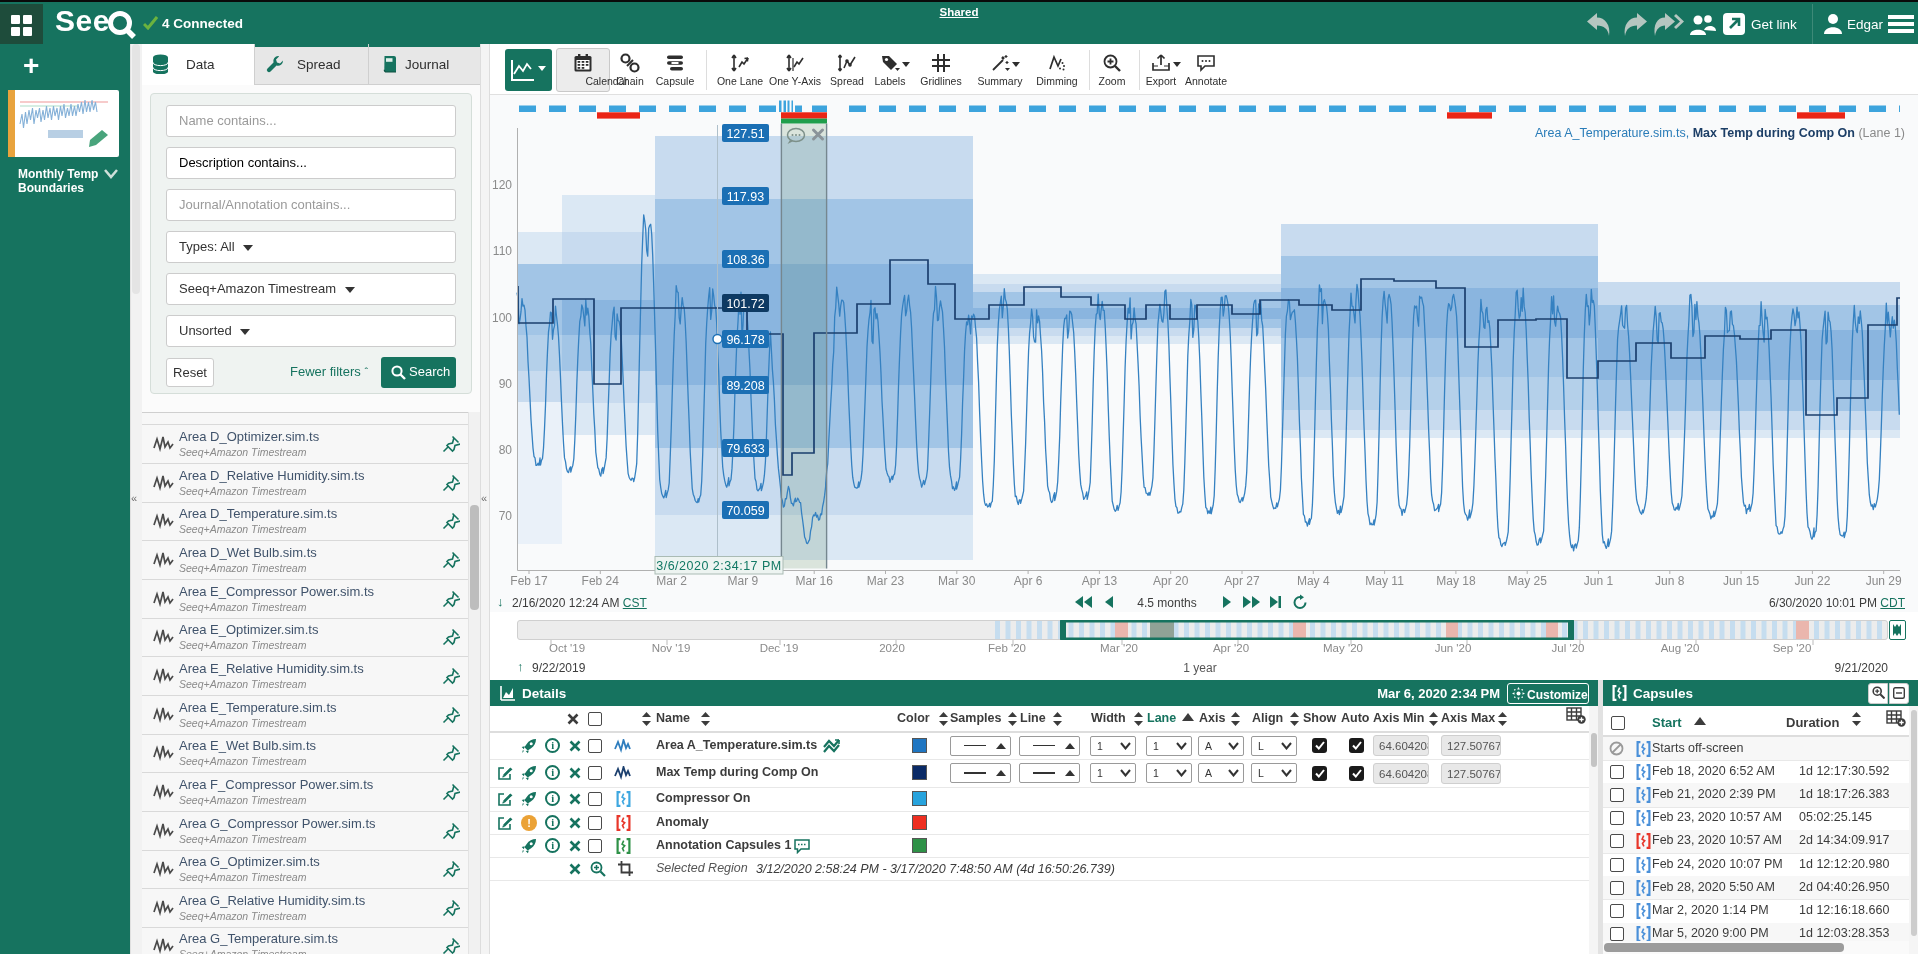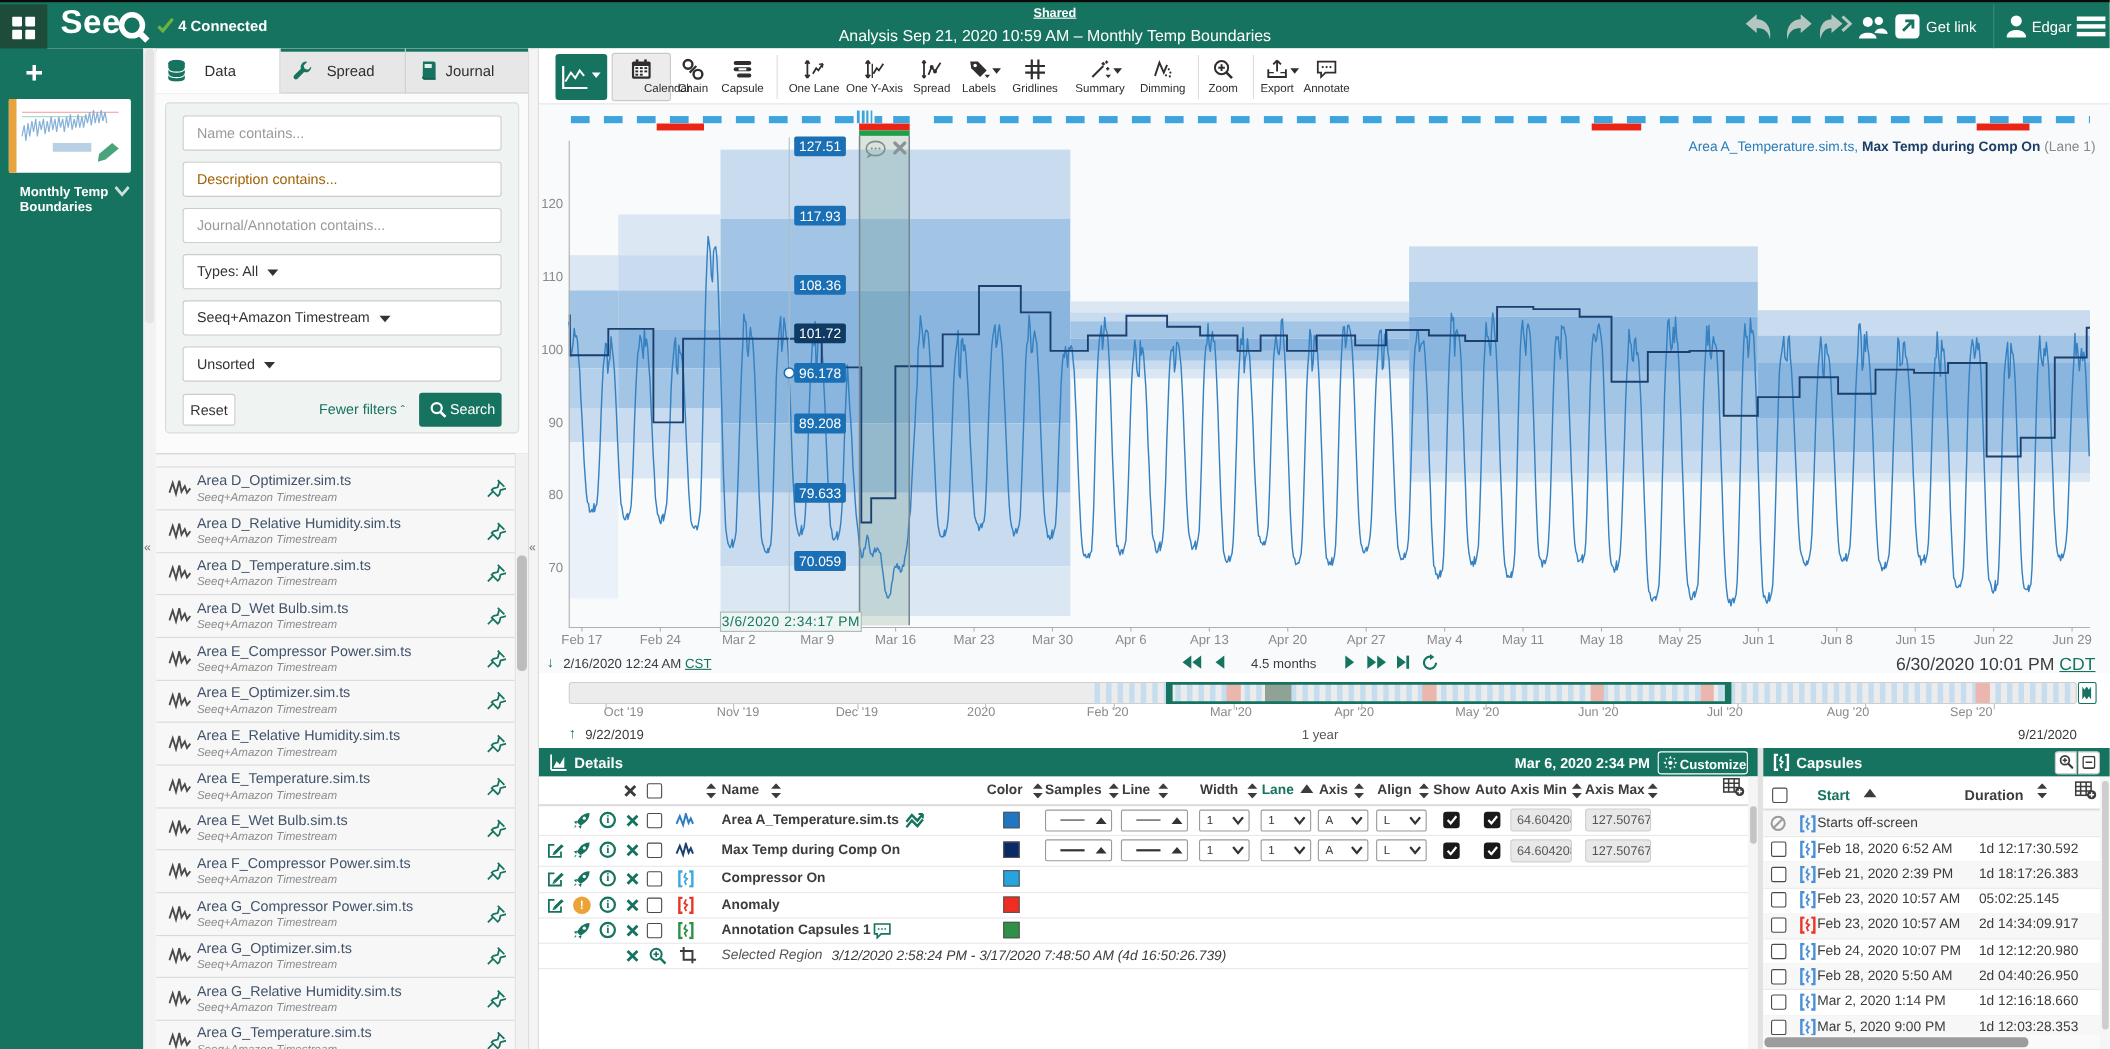--- a/index.html
+++ b/index.html
@@ -26,21 +26,20 @@
   <div class="abs wtxt" style="left:55px;top:2px;font-size:30px;font-weight:700;letter-spacing:0.5px;">See</div>
 <svg class="abs" style="left:107px;top:8px" width="34" height="34" viewBox="0 0 34 34">
         <circle cx="13" cy="13" r="9.5" stroke="#fff" stroke-width="5" fill="none"></circle>
         <path d="M20 20 L27 27" stroke="#fff" stroke-width="5.5" stroke-linecap="butt"></path>
       </svg>
   <svg class="abs" style="left:143px;top:14px" width="15" height="14" viewBox="0 0 15 14">
         <path d="M1 8 L5 12 L14 1" stroke="#6cb33e" stroke-width="3" fill="none"></path>
       </svg>
   <div class="abs wtxt" style="left:162px;top:14px;font-size:13.5px;font-weight:700;">4 Connected</div>
   <div class="abs wtxt" style="left:859px;top:4px;width:200px;text-align:center;font-size:11.5px;font-weight:700;text-decoration:underline;">Shared</div>
-  <div class="abs wtxt" style="left:659px;top:23px;width:600px;text-align:center;font-size:14.5px;">Analysis Sep 21, 2020 10:59 AM – Monthly Temp Boundaries</div>
 
   <svg class="abs" style="left:1586px;top:10px" width="28" height="26" viewBox="0 0 28 26">
         <path d="M11 1 L1 9.5 L11 18 V13.5 C18 13.5 22 17 23 24 C25 13 19 5.5 11 5.5 z" fill="#b5c6c0"></path>
       </svg>
   <svg class="abs" style="left:1620px;top:10px" width="28" height="26" viewBox="0 0 28 26">
         <path d="M17 1 L27 9.5 L17 18 V13.5 C10 13.5 6 17 5 24 C3 13 9 5.5 17 5.5 z" fill="#b5c6c0"></path>
       </svg>
   <svg class="abs" style="left:1652px;top:10px" width="36" height="26" viewBox="0 0 36 26">
         <path d="M13 1 L23 9.5 L13 18 V13.5 C8 13.5 4 17 3 24 C1 13 5 5.5 13 5.5 z" fill="#b5c6c0"></path>
         <path d="M24 2 L32 9.5 L24 17 L22 15 L28 9.5 L22 4 z" fill="#b5c6c0"></path>
@@ -112,21 +111,21 @@
   <svg class="abs" style="left:381px;top:55px" width="17" height="18" viewBox="0 0 17 18">
         <path d="M3.5 1 H13 a2 2 0 0 1 2 2 V17 H5.5 a2.2 2.2 0 0 1 -2.2 -2.2 z" fill="#16735f"></path>
         <path d="M5 3.2 H11.5 V6.8 H5 z" fill="#dff0ea"></path>
         <path d="M3.3 14.8 a2.2 2.2 0 0 0 2.2 2.2 H15" stroke="#0e5343" stroke-width="1.2" fill="none"></path>
       </svg>
   <div class="abs" style="left:405px;top:57px;font-size:13.5px;color:#2f2f2f;">Journal</div>
 </div>
 <div id="filters">
   <div class="abs" style="left:150px;top:93px;width:322px;height:301px;background:#eff3f1;border:1px solid #d5ded9;border-radius:4px;"></div>
   <div class="abs" style="left:166px;top:105px;width:290px;height:32px;background:#fff;border:1px solid #ccc;border-radius:3px;line-height:30px;padding-left:12px;font-size:13px;color:#9a9a9a;">Name contains...</div>
-  <div class="abs" style="left:166px;top:147px;width:290px;height:32px;background:#fff;border:1px solid #ccc;border-radius:3px;line-height:30px;padding-left:12px;font-size:13px;color:#a16207;">Description contains...</div>
+  <div class="abs" style="left:166px;top:147px;width:290px;height:32px;background:#fff;border:1px solid #ccc;border-radius:3px;line-height:30px;padding-left:12px;font-size:13px;color:#000000;">Description contains...</div>
   <div class="abs" style="left:166px;top:189px;width:290px;height:32px;background:#fff;border:1px solid #ccc;border-radius:3px;line-height:30px;padding-left:12px;font-size:13px;color:#9a9a9a;">Journal/Annotation contains...</div>
   <div class="abs" style="left:166px;top:231px;width:290px;height:32px;background:#fff;border:1px solid #ccc;border-radius:3px;line-height:30px;padding-left:12px;font-size:13px;color:#333;">Types: All <span style="display:inline-block;margin-left:5px;width:0;height:0;border-left:5px solid transparent;border-right:5px solid transparent;border-top:6px solid #333;vertical-align:middle;"></span></div>
   <div class="abs" style="left:166px;top:273px;width:290px;height:32px;background:#fff;border:1px solid #ccc;border-radius:3px;line-height:30px;padding-left:12px;font-size:13px;color:#333;">Seeq+Amazon Timestream <span style="display:inline-block;margin-left:5px;width:0;height:0;border-left:5px solid transparent;border-right:5px solid transparent;border-top:6px solid #333;vertical-align:middle;"></span></div>
   <div class="abs" style="left:166px;top:315px;width:290px;height:32px;background:#fff;border:1px solid #ccc;border-radius:3px;line-height:30px;padding-left:12px;font-size:13px;color:#333;">Unsorted <span style="display:inline-block;margin-left:5px;width:0;height:0;border-left:5px solid transparent;border-right:5px solid transparent;border-top:6px solid #333;vertical-align:middle;"></span></div>
   <div class="abs" style="left:166px;top:358px;width:48px;height:29px;background:#fff;border:1px solid #ccc;border-radius:3px;line-height:27px;text-align:center;font-size:13px;color:#333;">Reset</div>
   <div class="abs" style="left:290px;top:364px;width:120px;font-size:13px;color:#16735f;">Fewer filters <span style="font-size:11px;">ˆ</span></div>
   <div class="abs grn" style="left:381px;top:357px;width:75px;height:31px;border-radius:3px;"></div>
 <svg class="abs" style="left:391px;top:365px" width="15" height="15" viewBox="0 0 15 15">
         <g stroke="#fff" stroke-width="2" fill="none">
           <circle cx="6" cy="6" r="4.6"></circle>
@@ -646,21 +645,21 @@
 <circle cx="717.5" cy="339" r="4.5" fill="#fff" stroke="#1b6fb4" stroke-width="1.4"></circle>
 <rect x="655" y="556.5" width="128" height="17.5" fill="#edf4f1" stroke="#aabbb4" stroke-width="1"></rect>
 <text x="719" y="569.5" font-size="12.5" fill="#117864" text-anchor="middle" letter-spacing="0.5">3/6/2020 2:34:17 PM</text>
 <text x="1905" y="137" font-size="12.5" text-anchor="end"><tspan fill="#2a7cb8">Area A_Temperature.sim.ts,</tspan><tspan fill="#1c3e66" font-weight="bold"> Max Temp during Comp On</tspan><tspan fill="#8a8a8a"> (Lane 1)</tspan></text>
 </svg>
 </div>
 
 <div id="timeline">
 <div class="abs" style="left:497px;top:594px;color:#16735f;font-size:13px;font-weight:bold;">↓</div>
 <div class="abs" style="left:512px;top:596px;font-size:12px;color:#3c3c3c;">2/16/2020 12:24 AM <span style="text-decoration:underline;color:#16735f;">CST</span></div>
-<div class="abs" style="left:1680px;top:596px;width:225px;text-align:right;font-size:16px;color:#3c3c3c;">6/30/2020 10:01 PM <span style="text-decoration:underline;color:#16735f;">CDT</span></div>
+<div class="abs" style="left:1680px;top:596px;width:225px;text-align:right;font-size:12px;color:#3c3c3c;">6/30/2020 10:01 PM <span style="text-decoration:underline;color:#16735f;">CDT</span></div>
 <svg class="abs" style="left:1073px;top:594px" width="240" height="16" viewBox="0 0 240 16">
 <g fill="#16735f">
           <path d="M10 2 L2 8 L10 14 z"></path>
           <path d="M19 2 L11 8 L19 14 z"></path>
           <path d="M40 2 L32 8 L40 14 z"></path>
         </g>
 <g fill="#16735f">
           <path d="M150 2 L158 8 L150 14 z"></path>
           <path d="M170 2 L178 8 L170 14 z"></path>
           <path d="M179 2 L187 8 L179 14 z"></path>

